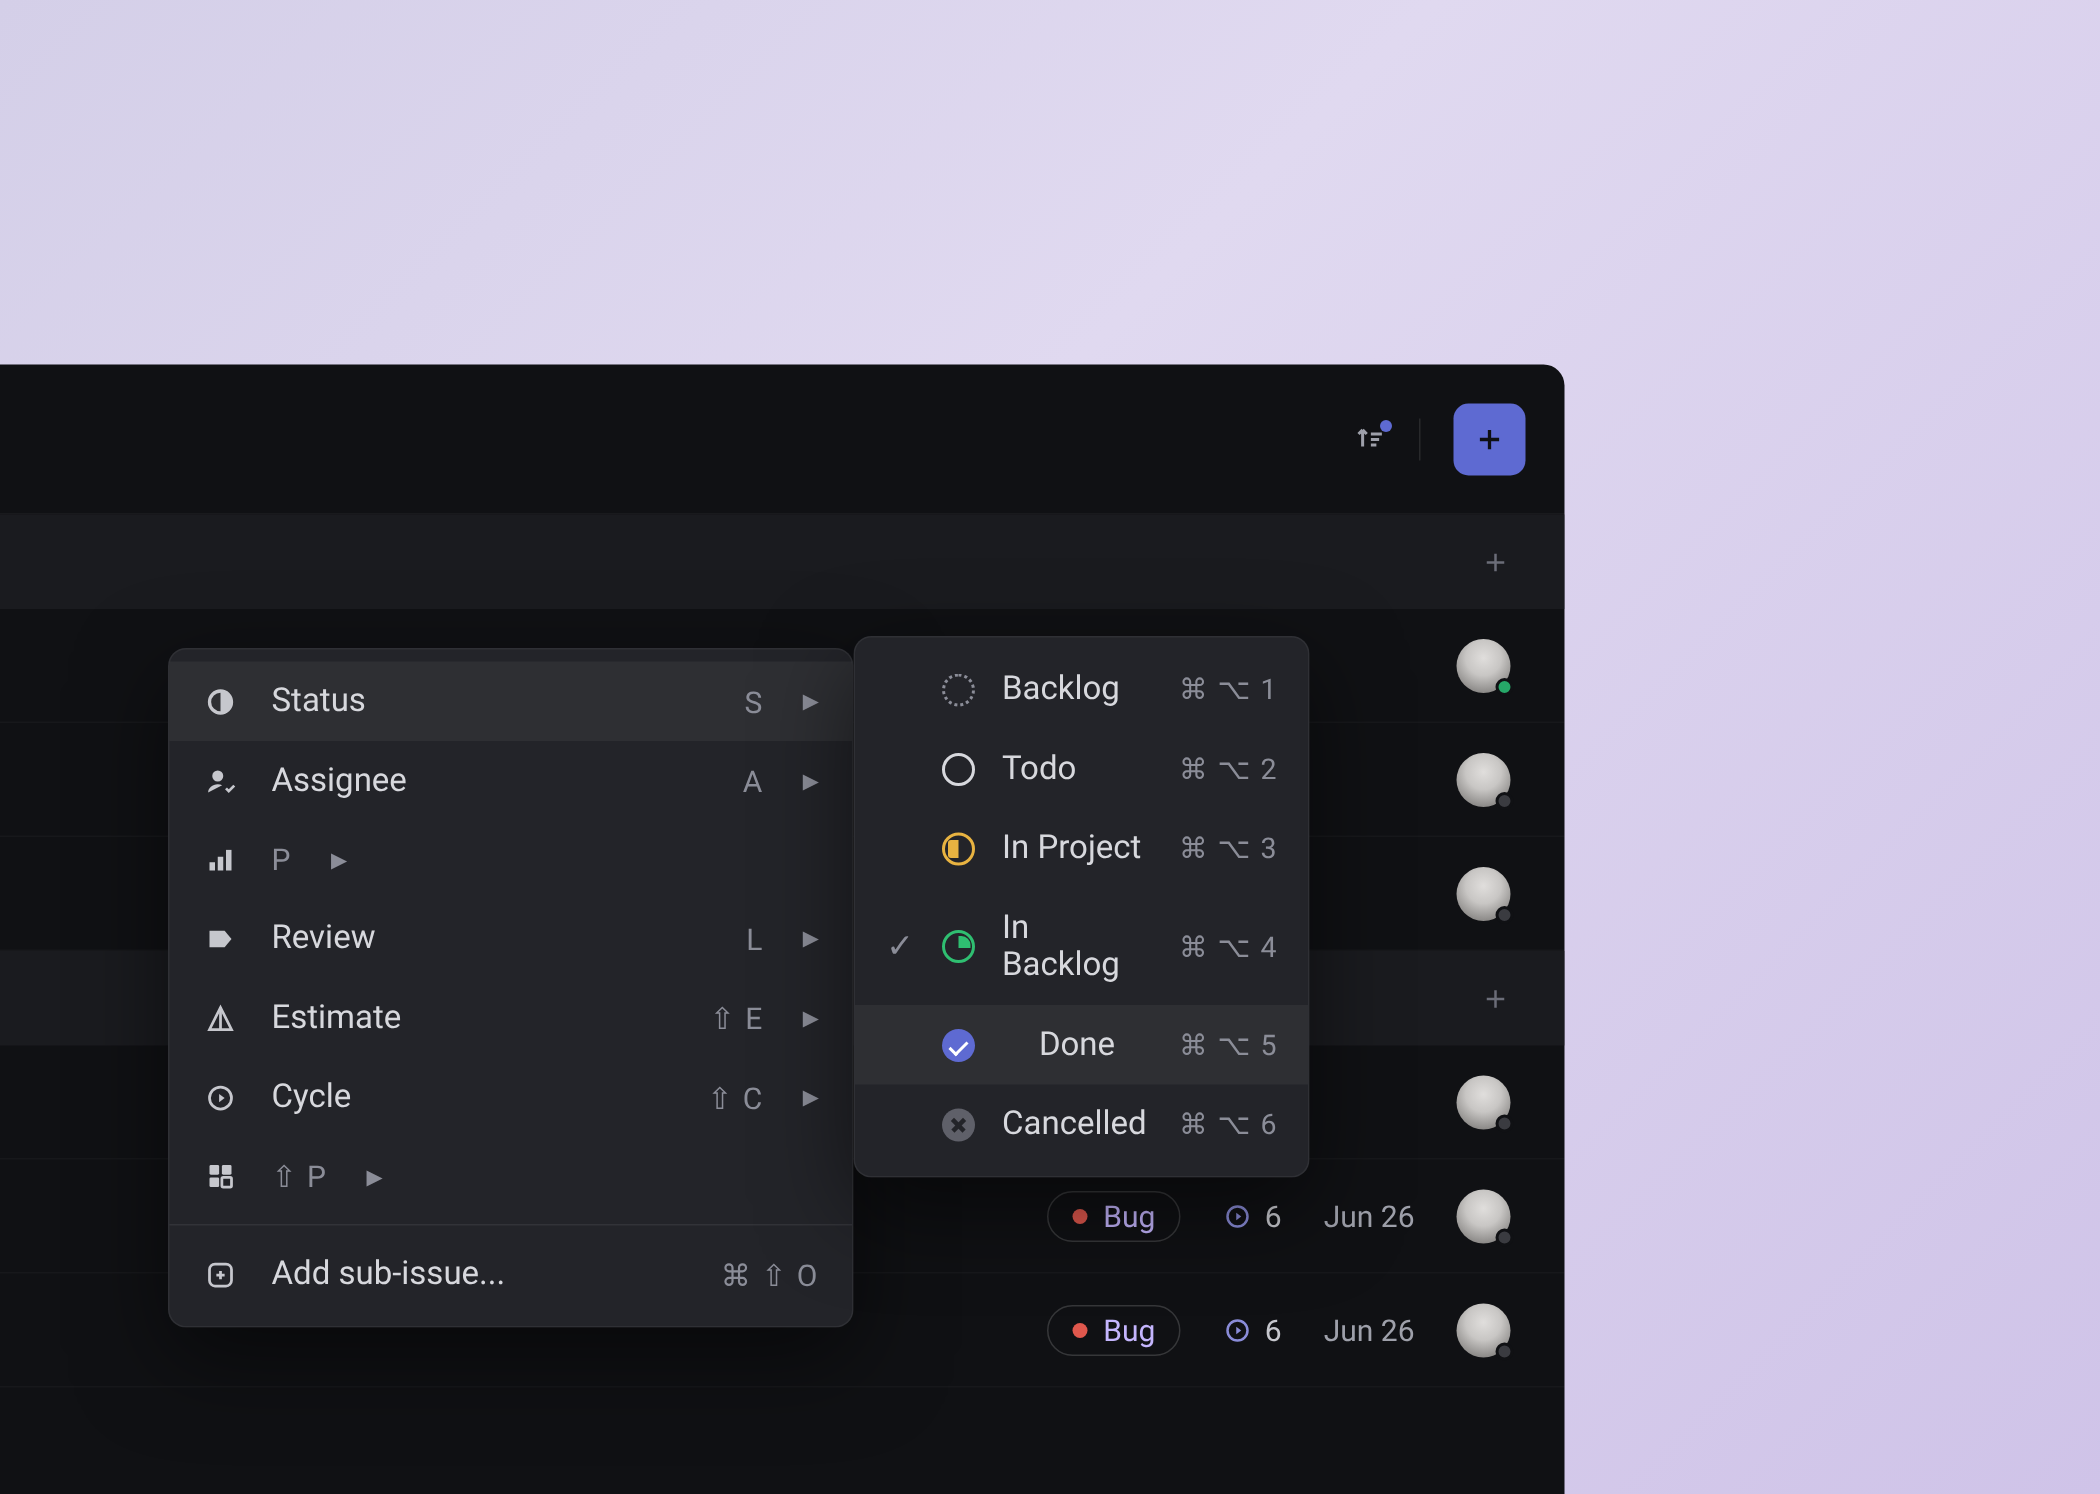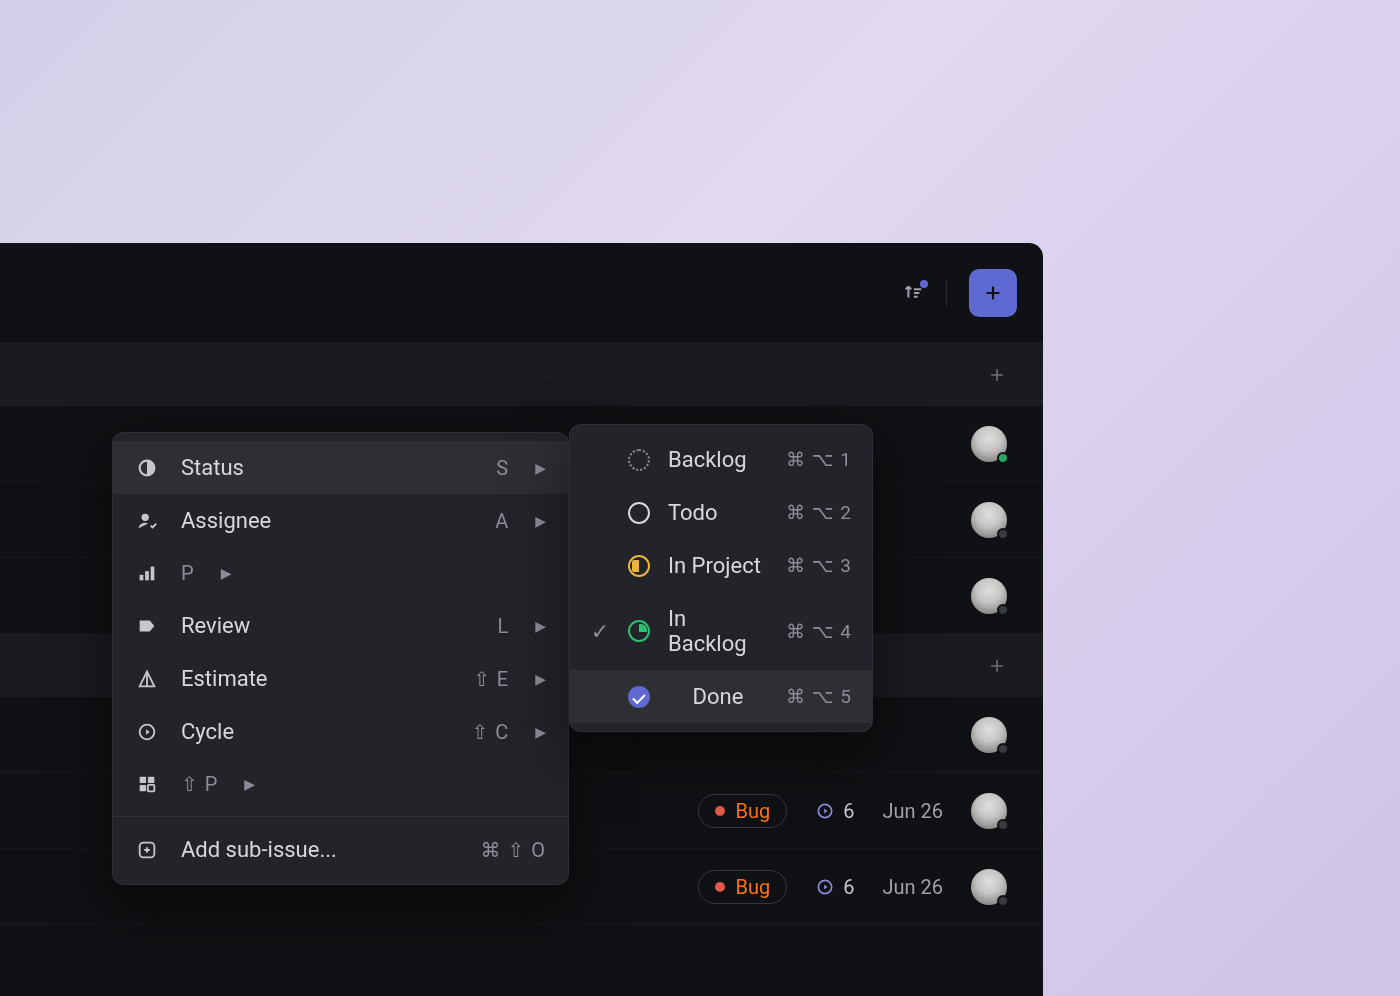--- a/index.html
+++ b/index.html
@@ -60,21 +60,21 @@
     width: 36px; height: 36px; border-radius: 50%;
     background: radial-gradient(circle at 50% 35%, #e0dedc 0%, #c8c6c4 40%, #6a6866 100%);
     position: relative;
     background-size: cover;
   }
   .presence { position: absolute; right: -2px; bottom: -2px; width: 12px; height: 12px; border-radius: 50%; background: #3a3b40; border: 2px solid #101114; }
   .presence.online { background: #26a768; }
   .tag {
     display: inline-flex; align-items: center; gap: 10px;
     padding: 4px 16px; border: 1px solid rgba(255,255,255,0.16); border-radius: 999px;
-    color: #f97316; font-size: 20px;
+    color: #c4b5fd; font-size: 20px;
   }
   .tag .bdot { width: 10px; height: 10px; border-radius: 50%; background: #e0584d; }
   .cycle { display: inline-flex; align-items: center; gap: 8px; color: #c6c7cd; font-size: 20px; }
   .cycle svg { width: 20px; height: 20px; }
   
   .menu, .submenu {
     position: absolute;
     background: #232429;
     border: 1px solid rgba(255,255,255,0.06);
     border-radius: 12px;
@@ -337,13 +337,19 @@
       <span class="st-review"></span>
       <span class="lbl">In Backlog</span>
       <span class="sc">⌘ ⌥ 4</span>
     </div>
     <div class="smi hl">
       <span class="chk"></span>
       <span class="st-done"></span>
       <span class="lbl">Done</span>
       <span class="sc">⌘ ⌥ 5</span>
     </div>
+    <div class="smi">
+      <span class="chk"></span>
+      <span class="st-cancel"></span>
+      <span class="lbl">Cancelled</span>
+      <span class="sc">⌘ ⌥ 6</span>
+    </div>
   </div>
 
 </body></html>

